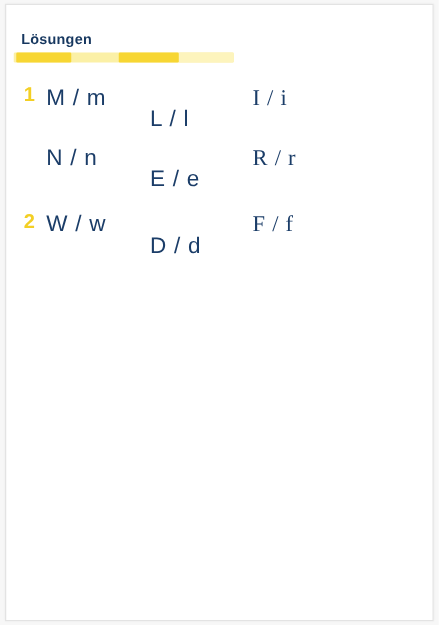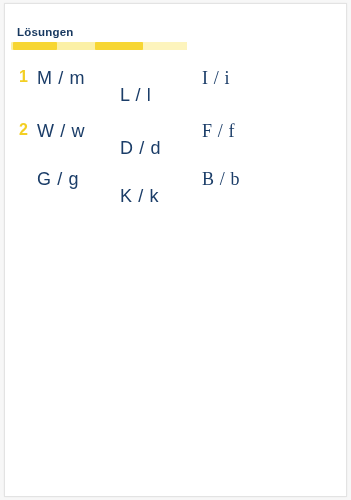--- a/index.html
+++ b/index.html
@@ -144,29 +144,29 @@
   </div>
 
   <div class="content">
       <div class="section">
         <div class="row">
           <div class="section-number">1</div>
           <div class="cell c0">M / m</div>
           <div class="cell c1">L / l</div>
           <div class="cell c2">I / i</div>
         </div>
+        <div class="row">
+          <div class="cell c0">N / n</div>
+          <div class="cell c1">E / e</div>
+          <div class="cell c2">R / r</div>
+        </div>
       </div>
       <div class="section">
         <div class="row">
           <div class="section-number">2</div>
           <div class="cell c0">W / w</div>
           <div class="cell c1">D / d</div>
           <div class="cell c2">F / f</div>
         </div>
-        <div class="row">
-          <div class="cell c0">G / g</div>
-          <div class="cell c1">K / k</div>
-          <div class="cell c2">B / b</div>
-        </div>
       </div>
     </div>
 
 </div>
 
 </body></html>

